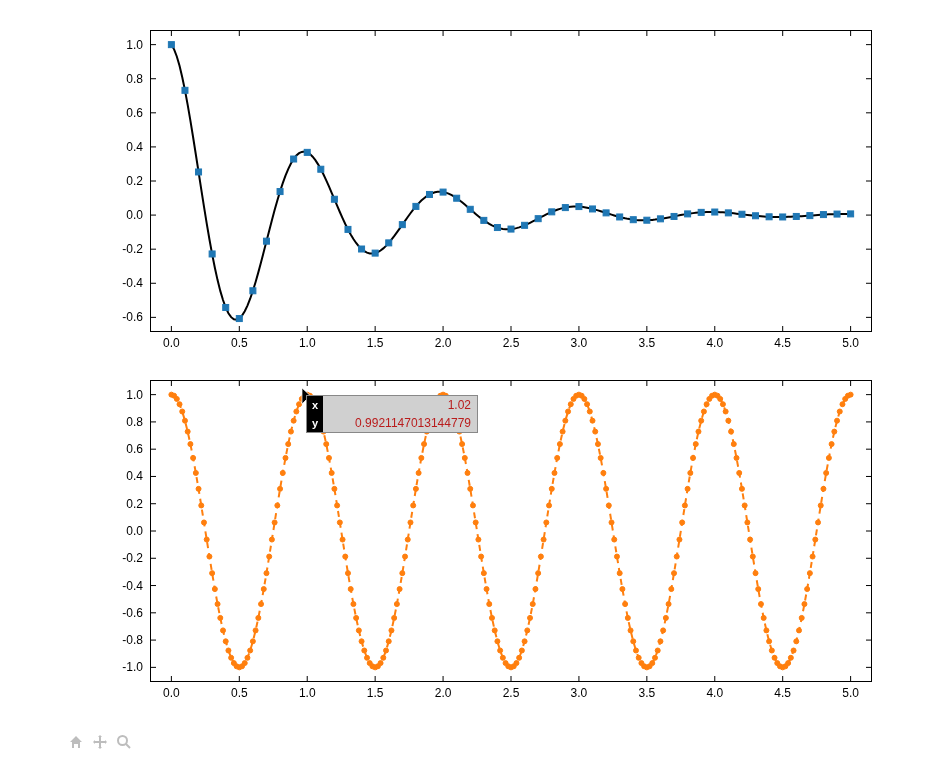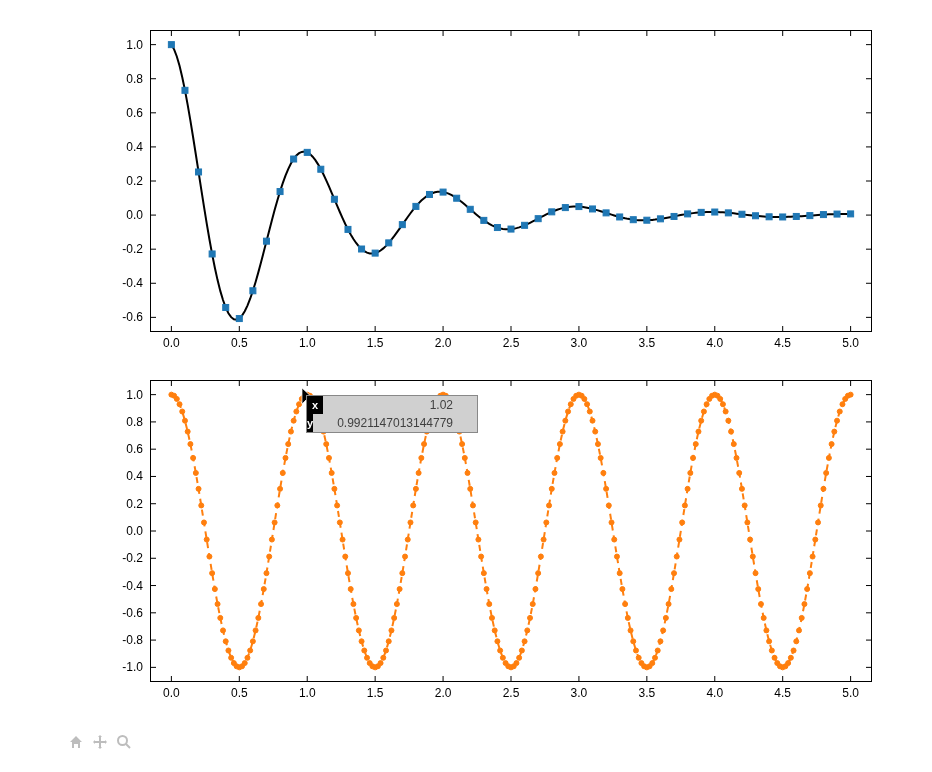--- a/index.html
+++ b/index.html
@@ -62,26 +62,26 @@
   .tooltip-key {
     width: 16px;
     background: #000;
     color: #fff;
     font-weight: bold;
     text-align: center;
     font-size: 11px;
     line-height: 18px;
   }
   .tooltip-val {
-    padding: 0 24px;
+    padding: 0 6px;
     text-align: right;
     flex: 1;
     font-size: 12px;
     line-height: 18px;
-    color: #404040;
+    color: #b91c1c;
   }
 </style>
 </head>
 <body>
 
 <div class="figure">
 
   <svg id="ax1" class="axes" style="left:150px; top:30px; width:720px; height:300px;" viewBox="0 0 720 300" overflow="visible">
     <g id="ax1-plot">
         <path d="M20.38 13.64 L23.09 18.33 L25.81 25.47 L28.53 34.84 L31.25 46.20 L33.96 59.31 L36.68 73.89 L39.40 89.63 L42.11 106.26 L44.83 123.47 L47.55 140.97 L50.26 158.46 L52.98 175.67 L55.70 192.34 L58.42 208.23 L61.13 223.11 L63.85 236.79 L66.57 249.10 L69.28 259.89 L72.00 269.06 L74.72 276.53 L77.43 282.23 L80.15 286.16 L82.87 288.32 L85.58 288.73 L88.30 287.48 L91.02 284.63 L93.74 280.30 L96.45 274.62 L99.17 267.72 L101.89 259.77 L104.60 250.93 L107.32 241.38 L110.04 231.30 L112.75 220.86 L115.47 210.25 L118.19 199.64 L120.91 189.20 L123.62 179.09 L126.34 169.45 L129.06 160.42 L131.77 152.13 L134.49 144.66 L137.21 138.11 L139.92 132.55 L142.64 128.02 L145.36 124.56 L148.08 122.18 L150.79 120.88 L153.51 120.62 L156.23 121.38 L158.94 123.11 L161.66 125.74 L164.38 129.18 L167.09 133.37 L169.81 138.19 L172.53 143.55 L175.25 149.34 L177.96 155.46 L180.68 161.79 L183.40 168.23 L186.11 174.66 L188.83 180.99 L191.55 187.13 L194.26 192.97 L196.98 198.45 L199.70 203.48 L202.42 208.01 L205.13 211.98 L207.85 215.35 L210.57 218.10 L213.28 220.20 L216.00 221.64 L218.72 222.43 L221.43 222.59 L224.15 222.12 L226.87 221.08 L229.58 219.49 L232.30 217.39 L235.02 214.86 L237.74 211.93 L240.45 208.68 L243.17 205.17 L245.89 201.46 L248.60 197.62 L251.32 193.71 L254.04 189.81 L256.75 185.97 L259.47 182.25 L262.19 178.70 L264.91 175.38 L267.62 172.33 L270.34 169.59 L273.06 167.18 L275.77 165.13 L278.49 163.47 L281.21 162.19 L283.92 161.32 L286.64 160.84 L289.36 160.74 L292.08 161.02 L294.79 161.66 L297.51 162.62 L300.23 163.89 L302.94 165.43 L305.66 167.20 L308.38 169.18 L311.09 171.31 L313.81 173.56 L316.53 175.89 L319.25 178.25 L321.96 180.62 L324.68 182.95 L327.40 185.21 L330.11 187.36 L332.83 189.37 L335.55 191.22 L338.26 192.89 L340.98 194.35 L343.70 195.59 L346.42 196.60 L349.13 197.37 L351.85 197.90 L354.57 198.20 L357.28 198.25 L360.00 198.08 L362.72 197.70 L365.43 197.11 L368.15 196.34 L370.87 195.41 L373.58 194.33 L376.30 193.14 L379.02 191.84 L381.74 190.48 L384.45 189.07 L387.17 187.63 L389.89 186.19 L392.60 184.78 L395.32 183.41 L398.04 182.11 L400.75 180.89 L403.47 179.76 L406.19 178.75 L408.91 177.87 L411.62 177.12 L414.34 176.50 L417.06 176.03 L419.77 175.71 L422.49 175.54 L425.21 175.50 L427.92 175.60 L430.64 175.84 L433.36 176.19 L436.08 176.66 L438.79 177.23 L441.51 177.88 L444.23 178.60 L446.94 179.39 L449.66 180.22 L452.38 181.07 L455.09 181.94 L457.81 182.81 L460.53 183.67 L463.25 184.50 L465.96 185.29 L468.68 186.03 L471.40 186.71 L474.11 187.33 L476.83 187.86 L479.55 188.32 L482.26 188.69 L484.98 188.98 L487.70 189.17 L490.42 189.28 L493.13 189.30 L495.85 189.24 L498.57 189.10 L501.28 188.88 L504.00 188.60 L506.72 188.25 L509.43 187.86 L512.15 187.42 L514.87 186.94 L517.58 186.44 L520.30 185.92 L523.02 185.39 L525.74 184.86 L528.45 184.35 L531.17 183.84 L533.89 183.36 L536.60 182.91 L539.32 182.50 L542.04 182.13 L544.75 181.80 L547.47 181.52 L550.19 181.30 L552.91 181.13 L555.62 181.01 L558.34 180.94 L561.06 180.93 L563.77 180.97 L566.49 181.05 L569.21 181.19 L571.92 181.36 L574.64 181.57 L577.36 181.81 L580.08 182.07 L582.79 182.36 L585.51 182.67 L588.23 182.98 L590.94 183.30 L593.66 183.62 L596.38 183.94 L599.09 184.24 L601.81 184.53 L604.53 184.81 L607.25 185.06 L609.96 185.28 L612.68 185.48 L615.40 185.65 L618.11 185.78 L620.83 185.89 L623.55 185.96 L626.26 186.00 L628.98 186.01 L631.70 185.98 L634.42 185.93 L637.13 185.85 L639.85 185.75 L642.57 185.62 L645.28 185.48 L648.00 185.32 L650.72 185.14 L653.43 184.96 L656.15 184.76 L658.87 184.57 L661.58 184.38 L664.30 184.18 L667.02 184.00 L669.74 183.82 L672.45 183.66 L675.17 183.51 L677.89 183.37 L680.60 183.25 L683.32 183.15 L686.04 183.06 L688.75 183.00 L691.47 182.96 L694.19 182.93 L696.91 182.93 L699.62 182.94 " fill="none" stroke="#000000" stroke-width="2"></path>

